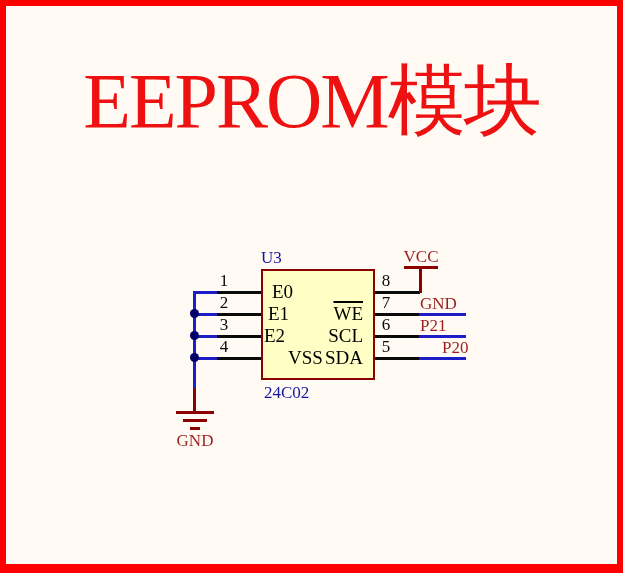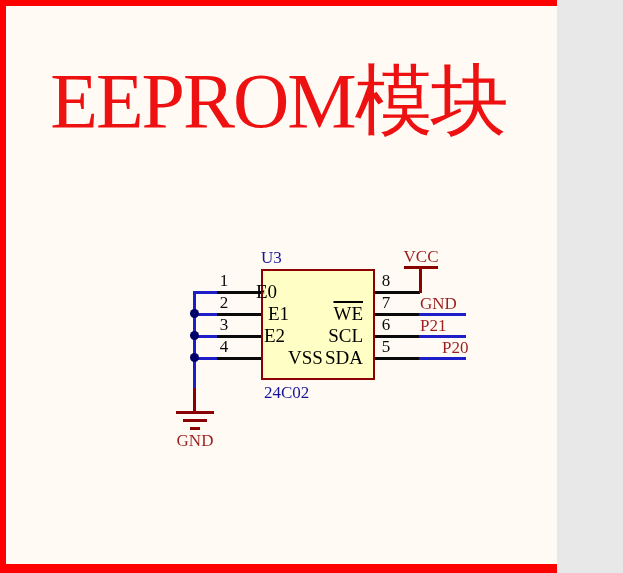--- a/index.html
+++ b/index.html
@@ -1,18 +1,18 @@
 <!DOCTYPE html>
 <html><head>
 <meta charset="utf-8">
 <style>
   html,body{margin:0;padding:0;}
   body{font-family:"Liberation Serif", serif; background:#e8e8e8;}
   #page{
-    position:relative; width:557px; height:573px;
+    position:relative; width:623px; height:573px;
     background:#fffaf3; overflow:hidden;
     font-family:"Liberation Serif", serif;
   }
   .abs{position:absolute;}
   
   .frame{background:#ff0000;}
   
   #title{
     left:0; right:0; top:56px; text-align:center;
     font-size:78px; letter-spacing:-2px; line-height:1.15;
@@ -97,21 +97,21 @@
   <div class="abs pin-black" style="left:375px;top:335px;width:45px;"></div>
   <div class="abs pin-num" style="left:373px;top:316px;">6</div>
   <div class="abs wire-blue" style="left:419px;top:335px;width:47px;"></div>
   <div class="abs net-label" style="left:420px;top:317px;">P21</div>
 
   <div class="abs pin-black" style="left:375px;top:357px;width:45px;"></div>
   <div class="abs pin-num" style="left:373px;top:338px;">5</div>
   <div class="abs wire-blue" style="left:419px;top:357px;width:47px;"></div>
   <div class="abs net-label" style="left:442px;top:339px;">P20</div>
 
-  <div class="abs pin-name" style="left:256px;top:281px;">E0</div>
+  <div class="abs pin-name" style="left:272px;top:281px;">E0</div>
   <div class="abs pin-name" style="left:268px;top:303px;">E1</div>
   <div class="abs pin-name" style="left:264px;top:325px;">E2</div>
   <div class="abs pin-name" style="left:264px;top:347px;margin-left:24px;">VSS</div>
 
   <div class="abs pin-name pin-name-right" style="top:325px;"><span>SCL</span></div>
   <div class="abs pin-name pin-name-right" style="top:303px;"><span class="o-line">WE</span></div>
   <div class="abs pin-name pin-name-right" style="top:347px;"><span>SDA</span></div>
 
 </div>
 

